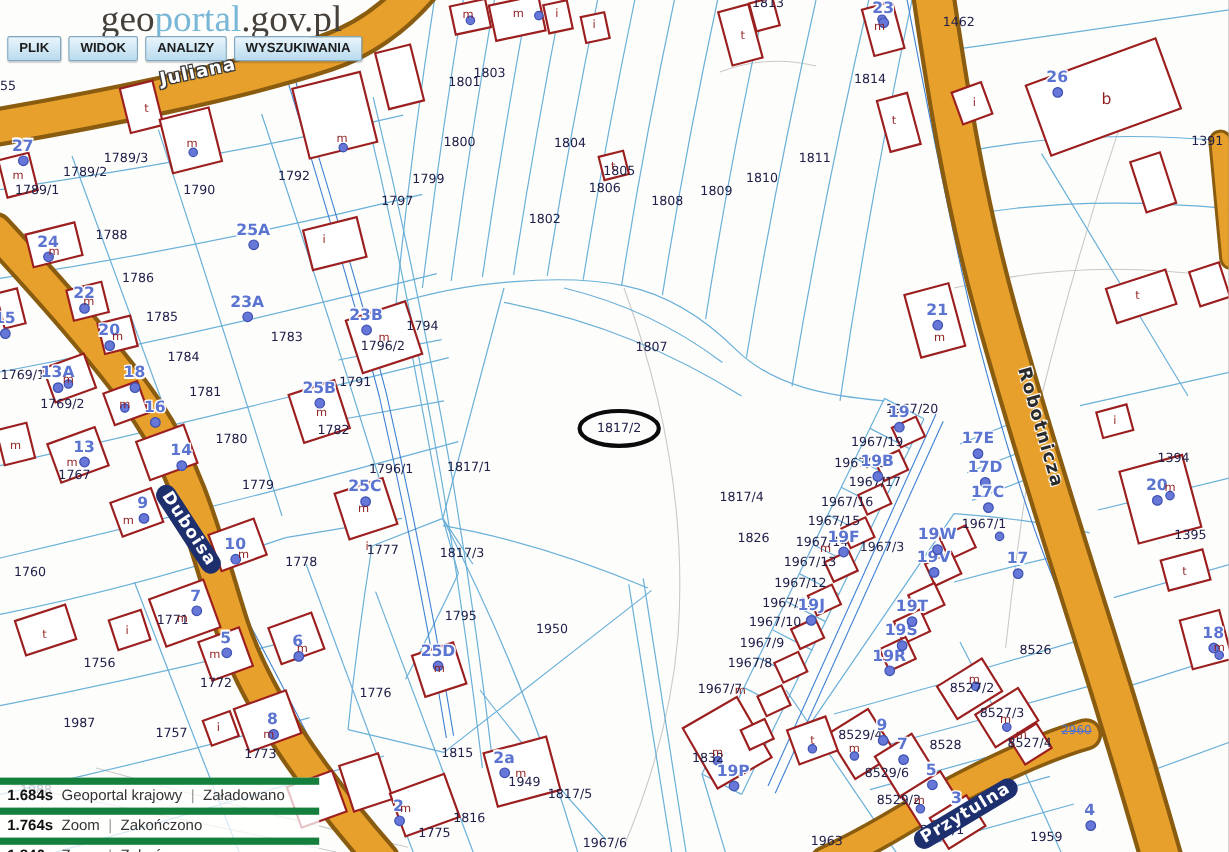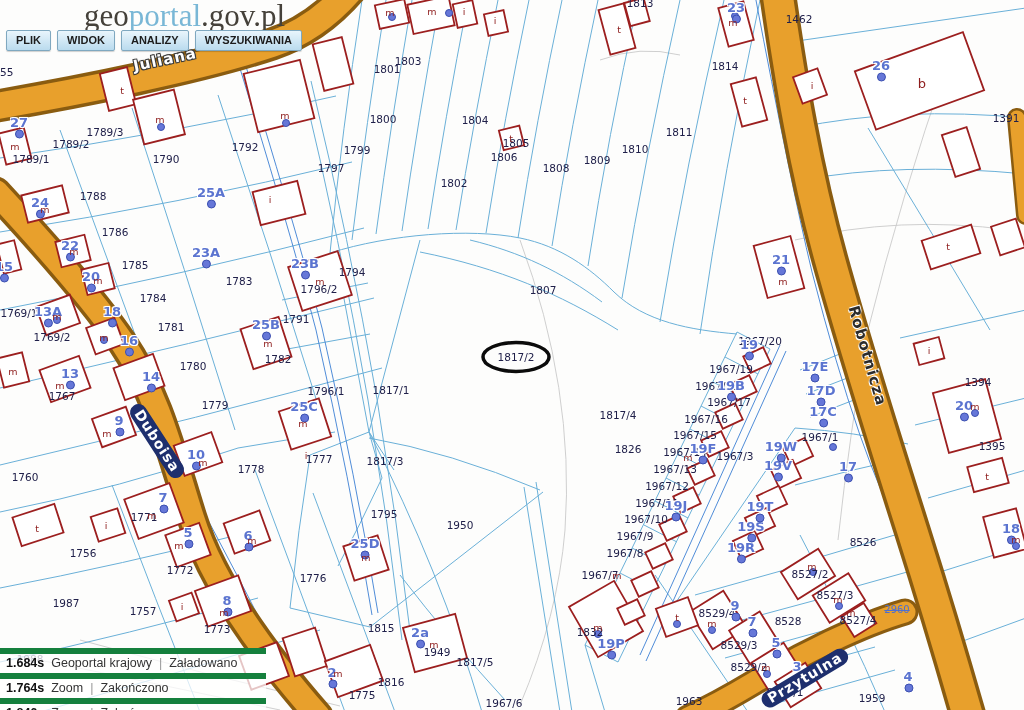--- a/index.html
+++ b/index.html
@@ -344,21 +344,21 @@
         <span class="lbl parcel" style="left: 799px; top: 19px;">1462</span>
         <span class="lbl parcel" style="left: 1006px; top: 118px;">1391</span>
         <span class="lbl parcel" style="left: 978px; top: 382px;">1394</span>
         <span class="lbl parcel" style="left: 992px; top: 446px;">1395</span>
         <span class="lbl parcel" style="left: 863px; top: 542px;">8526</span>
         <span class="lbl parcel" style="left: 810px; top: 574px;">8527/2</span>
         <span class="lbl parcel" style="left: 835px; top: 595px;">8527/3</span>
         <span class="lbl parcel" style="left: 858px; top: 620px;">8527/4</span>
         <span class="lbl parcel" style="left: 788px; top: 621px;">8528</span>
         <span class="lbl parcel" style="left: 717px; top: 613px;">8529/4</span>
-        <span class="lbl parcel" style="left: 739px; top: 645px;">8529/3</span>
+        <span class="lbl parcel" style="left: 739px; top: 645px;">8529/6</span>
         <span class="lbl parcel" style="left: 749px; top: 667px;">8529/2</span>
         <span class="lbl parcel" style="left: 785px; top: 692px;">8529/1</span>
         <span class="lbl parcel" style="left: 760px; top: 341px;">1967/20</span>
         <span class="lbl parcel" style="left: 731px; top: 369px;">1967/19</span>
         <span class="lbl parcel" style="left: 717px; top: 386px;">1967/18</span>
         <span class="lbl parcel" style="left: 729px; top: 402px;">1967/17</span>
         <span class="lbl parcel" style="left: 706px; top: 419px;">1967/16</span>
         <span class="lbl parcel" style="left: 695px; top: 435px;">1967/15</span>
         <span class="lbl parcel" style="left: 685px; top: 452px;">1967/14</span>
         <span class="lbl parcel" style="left: 675px; top: 469px;">1967/13</span>

